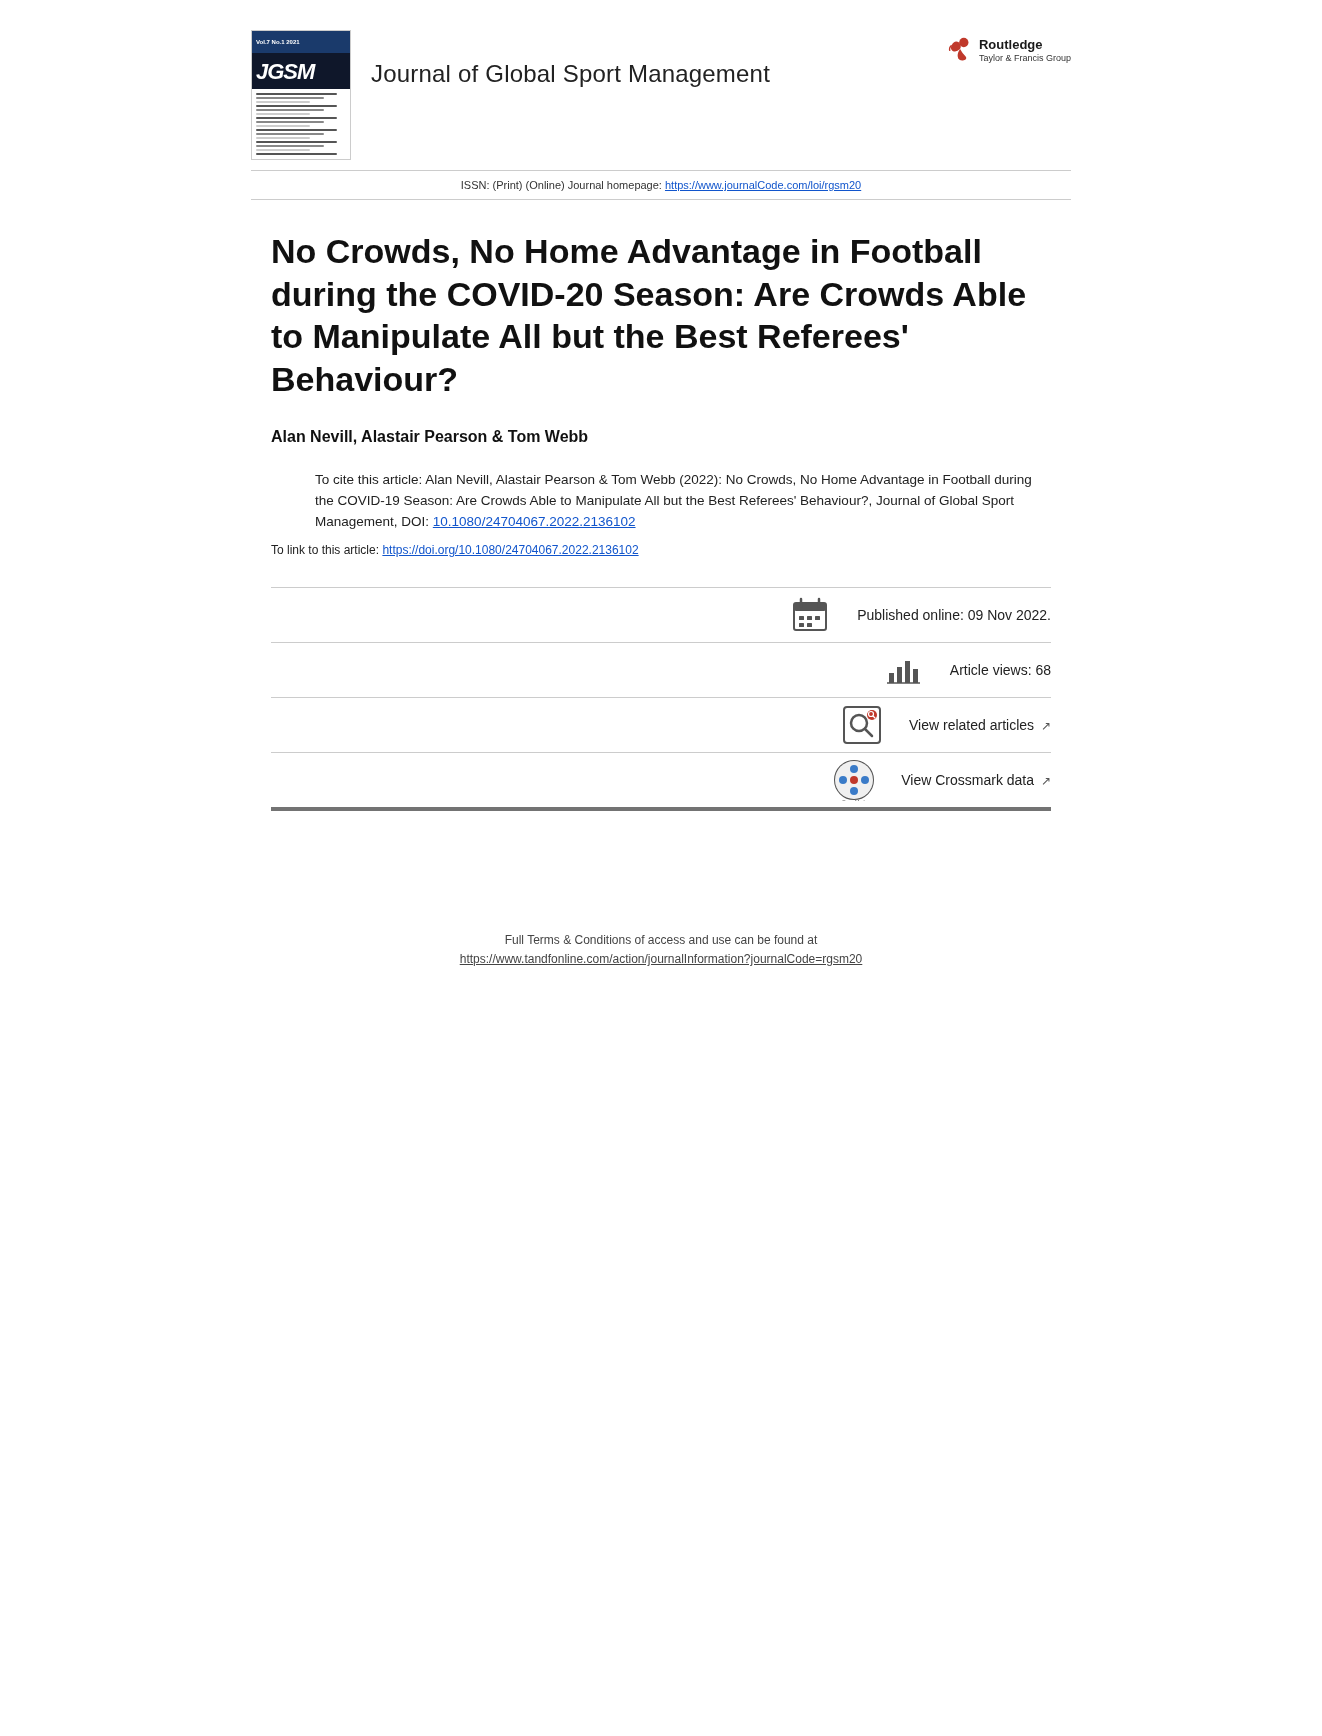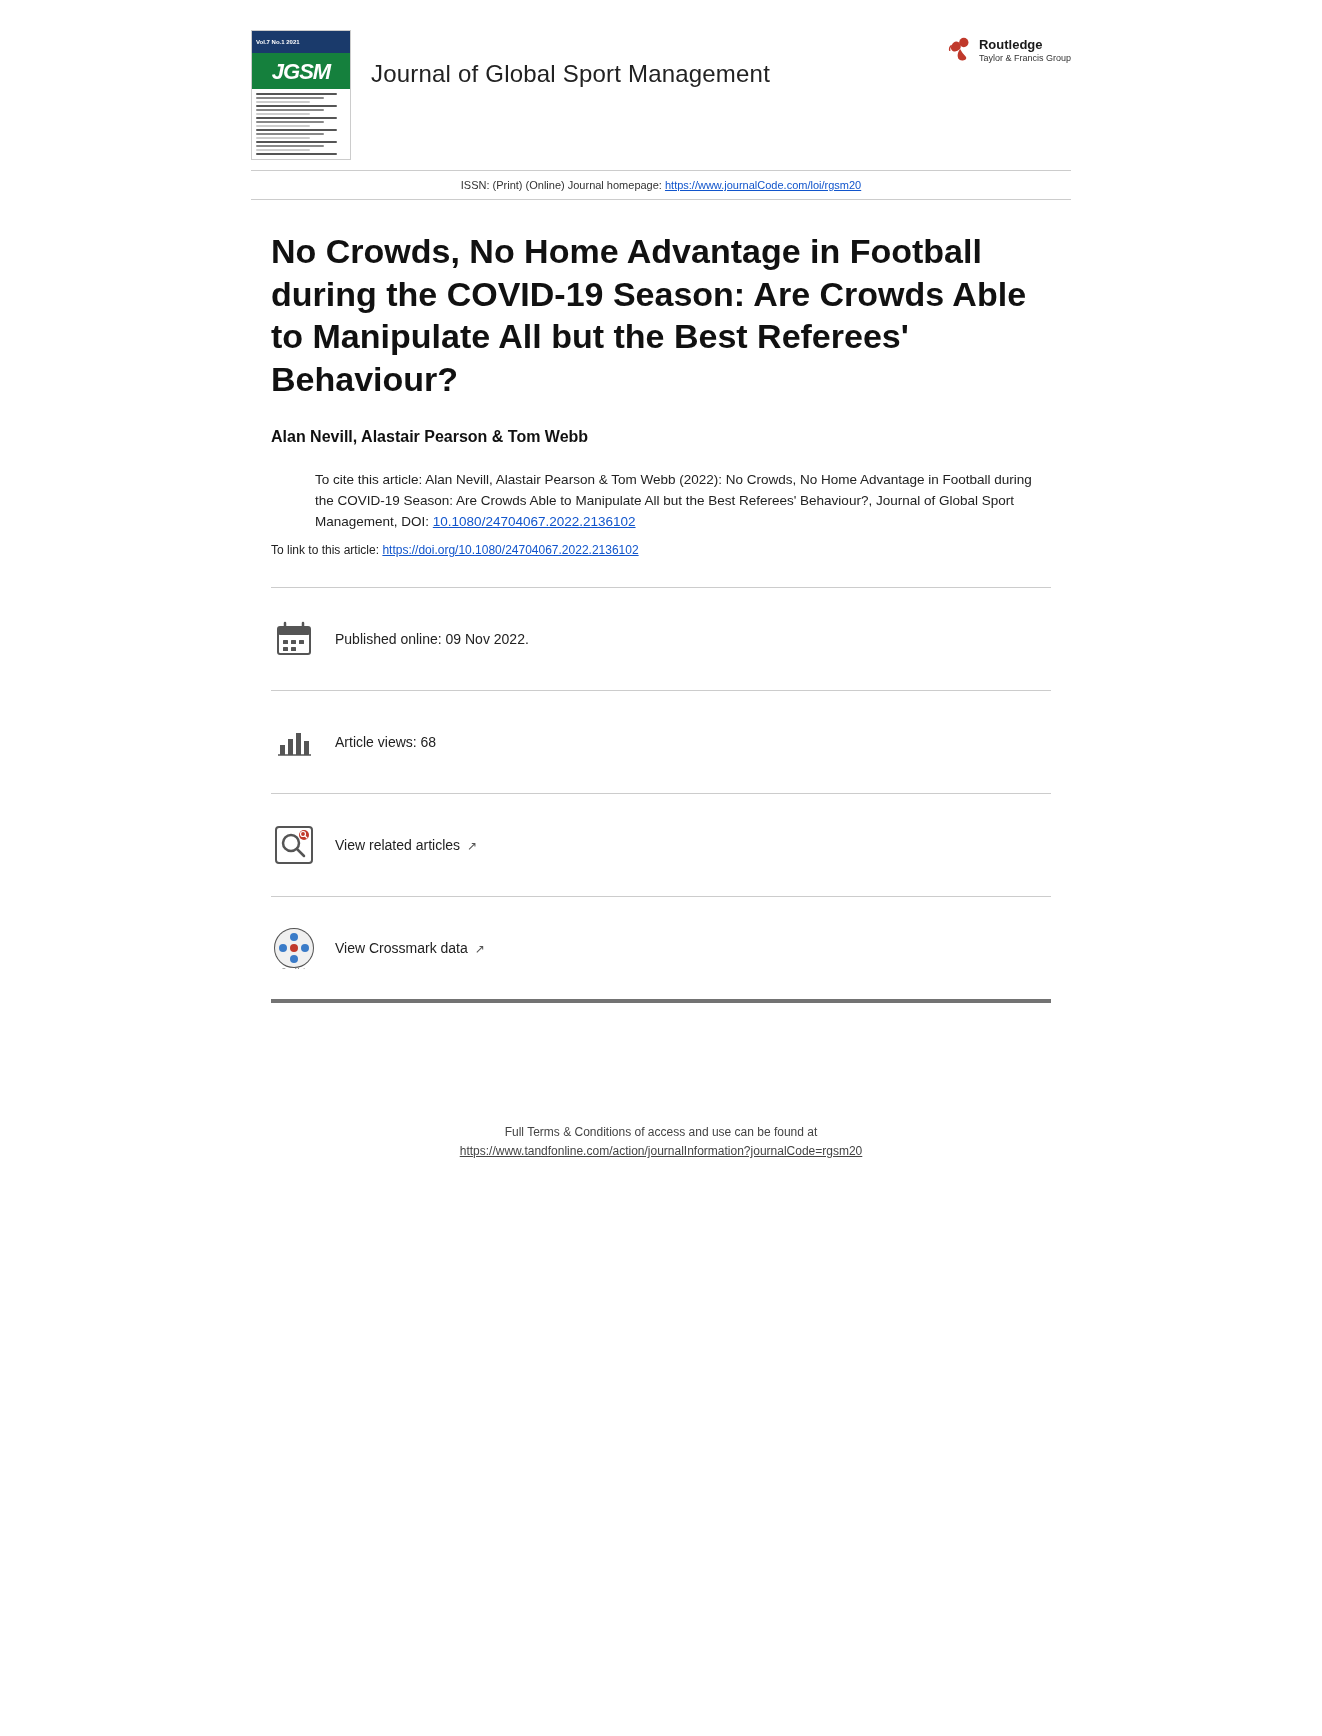--- a/index.html
+++ b/index.html
@@ -55,24 +55,23 @@
       padding: 2px 4px;
     }
 
     .cover-top-bar span {
       color: #fff;
       font-size: 6px;
       font-weight: bold;
     }
 
     .cover-logo-area {
-      background: #15803d;
+      background: #0f172a;
       display: flex;
       align-items: center;
-      justify-content: center;
       padding: 6px 4px 4px 4px;
     }
 
     .cover-jgsm {
       color: #fff;
       font-size: 22px;
       font-weight: 900;
       letter-spacing: -1px;
       font-style: italic;
     }
@@ -210,23 +209,24 @@
     }
 
     
     .info-rows {
       margin-top: 10px;
     }
 
     .info-row {
       display: flex;
       align-items: center;
-      gap: 18px;
-      padding: 28px 0;
+      gap: 24px;
+      padding: 4px 0;
       border-top: 1px solid #ccc;
+      justify-content: flex-end;
     }
 
     .info-row:last-child {
       border-bottom: 4px solid #737373;
     }
 
     .info-icon {
       width: 46px;
       height: 46px;
       flex-shrink: 0;
@@ -347,21 +347,21 @@
       </div>
     </div>
   </div>
 
   <div class="issn-line">
     <span>ISSN: (Print) (Online) Journal homepage: </span><a href="#">https://www.journalCode.com/loi/rgsm20</a>
   </div>
 
   <div class="article-section">
 
-    <h1 class="article-title">No Crowds, No Home Advantage in Football during the COVID-19 Season: Are Crowds Able to Manipulate All but the Best Referees' Behaviour?</h1>
+    <h1 class="article-title">No Crowds, No Home Advantage in Football during the COVID-20 Season: Are Crowds Able to Manipulate All but the Best Referees' Behaviour?</h1>
 
     <div class="article-authors">Alan Nevill, Alastair Pearson &amp; Tom Webb</div>
 
     <div class="citation-block">
       <span>To cite this article:</span>
       <span>Alan Nevill, Alastair Pearson &amp; Tom Webb (2022): No Crowds, No Home Advantage in Football during the COVID-19 Season: Are Crowds Able to Manipulate All but the Best Referees' Behaviour?, Journal of Global Sport Management, DOI:</span>
       <a href="#" class="citation-doi">10.1080/24704067.2022.2136102</a>
     </div>
 
     <div class="link-line">

